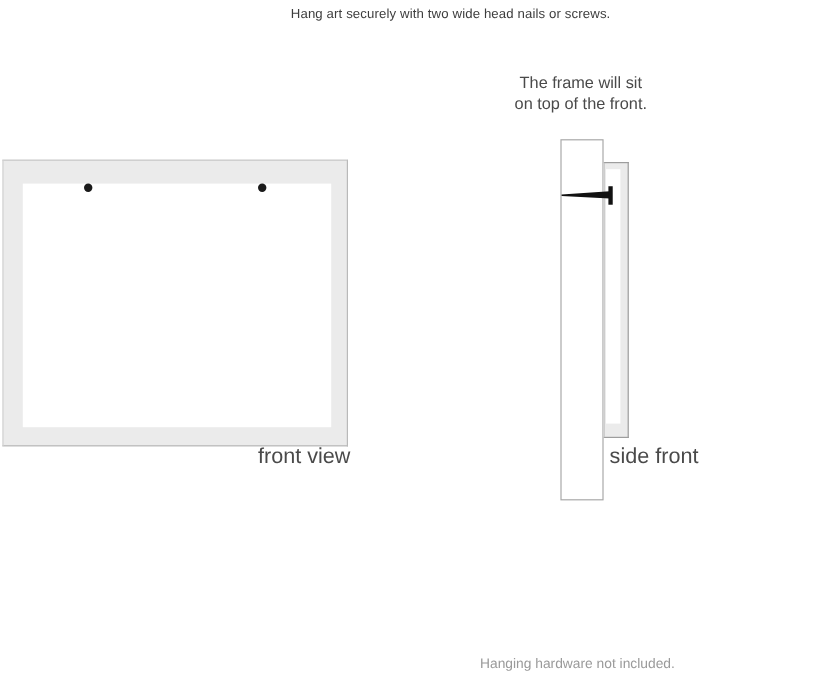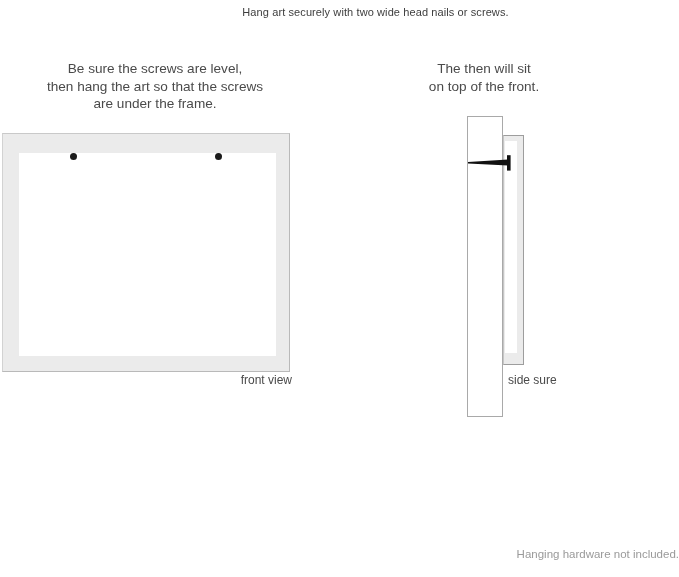--- a/index.html
+++ b/index.html
@@ -87,21 +87,21 @@
     width: 7px;
     height: 7px;
     border-radius: 50%;
     background: #1a1a1a;
   }
   .screw-dot-left  { left: 70px;  top: 153px; }
   .screw-dot-right { left: 215px; top: 153px; }
 
   .view-label {
     position: absolute;
-    font-size: 12px;
+    font-size: 18px;
     line-height: 17px;
     color: #4a4a4a;
   }
   .label-front {
     left: 140px;
     top: 372px;
     width: 152px;
     text-align: right;
   }
   .label-side {
@@ -150,42 +150,37 @@
     height: 22px;
     overflow: visible;
   }
 
   
   .footer {
     position: absolute;
     left: 400px;
     top: 547px;
     width: 279px;
-    text-align: right;
+    text-align: left;
     font-size: 11.5px;
     line-height: 14.5px;
     color: #9a9a9a;
   }
   .footer div { white-space: nowrap; }
 </style>
 </head>
 <body>
 
 <div class="canvas">
 
   <div class="headline">Hang art securely with two wide head nails or screws.</div>
 
-  <div class="caption caption-left">
-    <div>Be sure the screws are level,</div>
-    <div>then hang the art so that the screws</div>
-    <div>are under the frame.</div>
-  </div>
 
   <div class="caption caption-right">
-    <div>The then will sit</div>
+    <div>The frame will sit</div>
     <div>on top of the front.</div>
   </div>
 
   <div class="front-frame">
     <div class="front-mat"></div>
   </div>
   <div class="screw-dot screw-dot-left"></div>
   <div class="screw-dot screw-dot-right"></div>
   <div class="view-label label-front">front view</div>
 
@@ -193,19 +188,19 @@
   <div class="side-frame"></div>
   <div class="side-frame-inner"></div>
 
   <svg class="side-screw" width="45" height="22" viewBox="0 0 45 22">
 
     <polygon points="0,10.0 40,7.4 40,13.4 0,11.4" fill="#111111"></polygon>
 
     <rect x="39" y="3.2" width="3.6" height="15.4" fill="#111111"></rect>
   </svg>
 
-  <div class="view-label label-side">side sure</div>
+  <div class="view-label label-side">side front</div>
 
   <div class="footer">
     <div>Hanging hardware not included.</div>
   </div>
 
 </div>
 
 </body></html>

